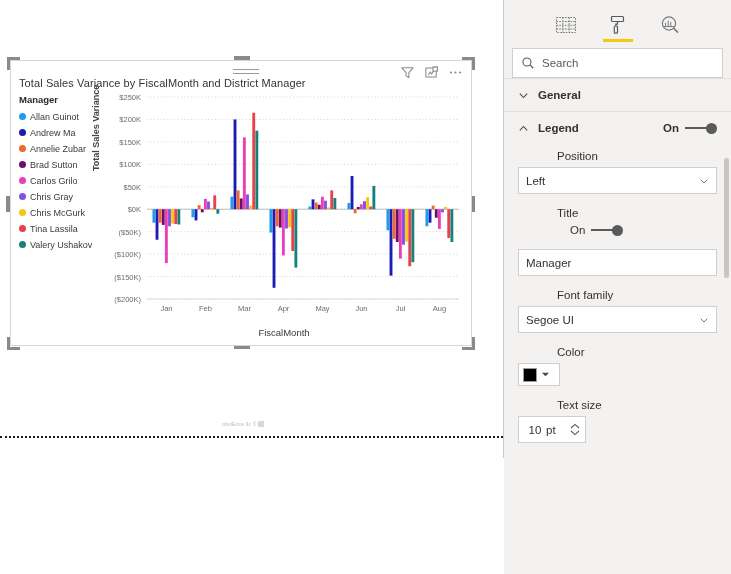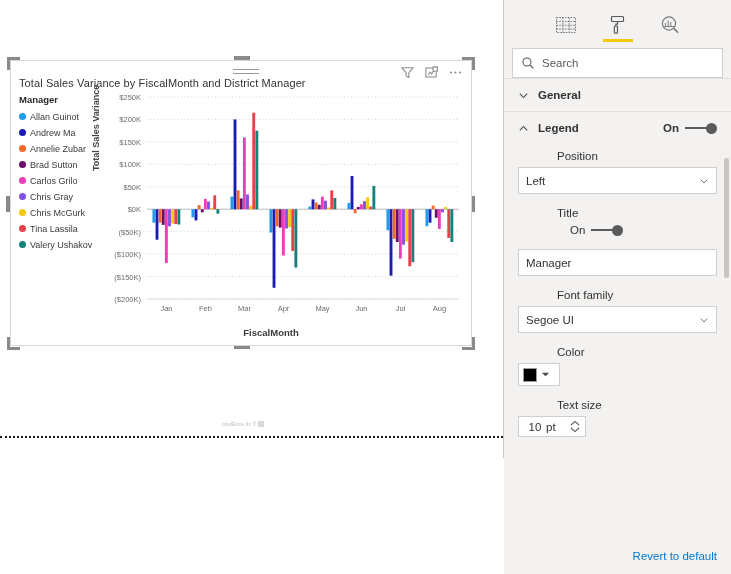--- a/index.html
+++ b/index.html
@@ -85,22 +85,22 @@
 
   
   .y-axis-title {
     position: absolute; left: 80px; top: 110px;
     font-size: 9px; color: #444; font-weight: bold;
     transform: rotate(-90deg); transform-origin: 0 0;
     white-space: nowrap;
   }
   .plot-wrap { position: absolute; left: 92px; top: 30px; width: 362px; height: 230px; }
   .x-axis-title {
-    position: absolute; left: 79px; top: 266px; width: 362px;
-    text-align: center; font-size: 9.5px; font-weight: bold; color: #3a3a3a;
+    position: absolute; left: 92px; top: 266px; width: 362px;
+    text-align: center; font-size: 9.5px; font-weight: normal; color: #3a3a3a;
   }
 
   
   #format-pane {
     position: relative; width: 227px; height: 574px;
     background: #f3f2f1; flex: 0 0 227px;
   }
   .fp-tabs {
     display: flex; align-items: flex-end; justify-content: center;
     gap: 18px; height: 42px; padding-top: 4px; background: #f3f2f1;
@@ -153,21 +153,21 @@
     border: none; outline: none; width: 100%; background: transparent;
     font-family: inherit; font-size: 11.5px; color: #323130;
   }
   .inline-toggle { padding-left: 12px; margin-top: 2px; }
   .color-ctl {
     width: 42px; height: 23px; background: #ffffff; border: 1px solid #d0cfce;
     display: flex; align-items: center; padding: 0 4px; gap: 4px;
   }
   .color-sw { width: 14px; height: 14px; border: 1px solid #9a9a9a; }
   .spin-ctl {
-    width: 68px; height: 21px; background: #ffffff; border: 1px solid #d0cfce;
+    width: 68px; height: 27px; background: #ffffff; border: 1px solid #d0cfce;
     display: flex; align-items: center; padding: 0 5px;
   }
   .spin-ctl .sp-val { font-size: 11.5px; color: #323130; width: 22px; text-align: center; }
   .spin-ctl .sp-unit { font-size: 11.5px; color: #323130; flex: 1; }
   .spin-ctl .sp-arrows { display: flex; flex-direction: column; gap: 1px; }
 
   .fp-scrollbar {
     position: absolute; right: 2px; top: 80px; width: 5px; height: 120px;
     background: #c8c6c4; border-radius: 3px;
   }
@@ -505,17 +505,14 @@
               </svg>
             </span>
           </div>
         </div>
 
       </div>
 
       <div class="fp-scrollbar"></div>
     </div>
 
-    <div class="fp-footer">
-      <span class="revert-link">Revert to default</span>
-    </div>
   </div>
 </div>
 
 </body></html>

